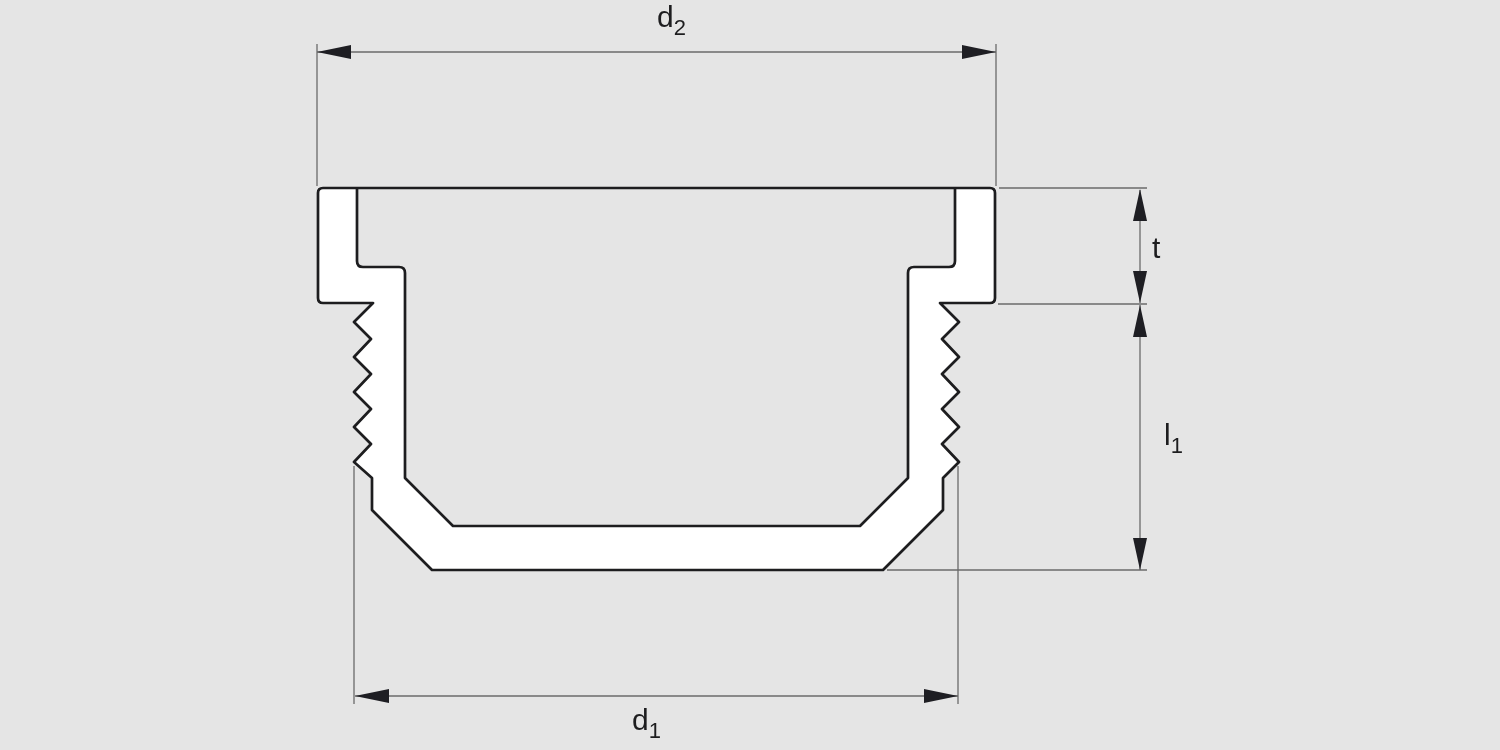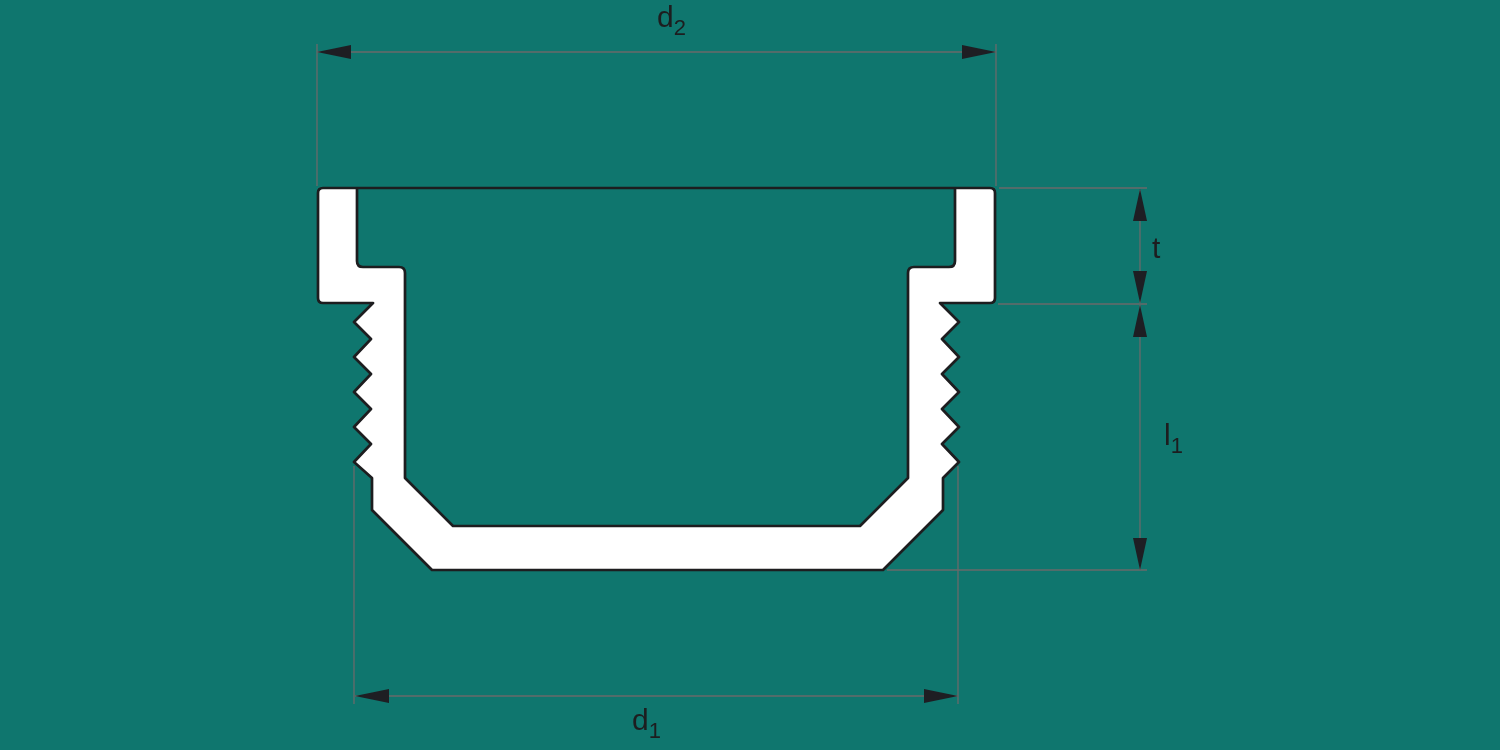--- a/index.html
+++ b/index.html
@@ -7,21 +7,21 @@
     padding: 0;
     background: #ffffff;
     width: 1500px;
     height: 750px;
     overflow: hidden;
   }
   .stage {
     position: relative;
     width: 1500px;
     height: 750px;
-    background: #0f766e;
+    background: #e5e5e5;
   }
   svg { display: block; }
   .part-outline {
     fill: #ffffff;
     fill-rule: evenodd;
     stroke-width: 2.7;
     stroke-linejoin: round;
     stroke-linecap: round;
   }
   .hatch { stroke-width: 2.2; stroke-linecap: butt; }

